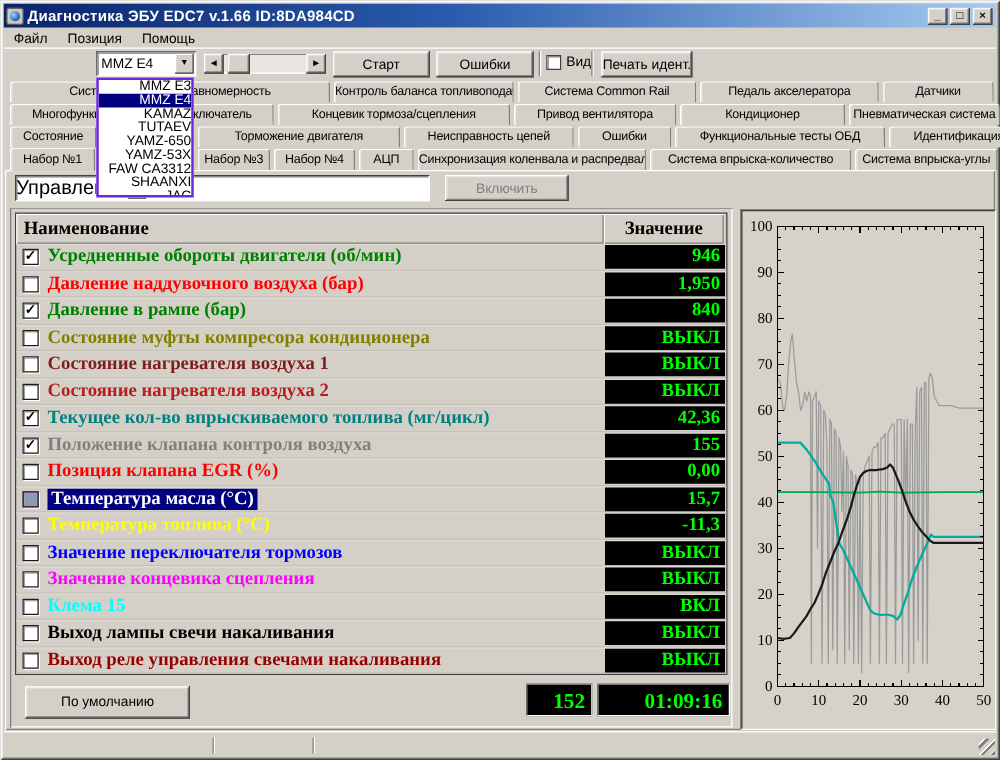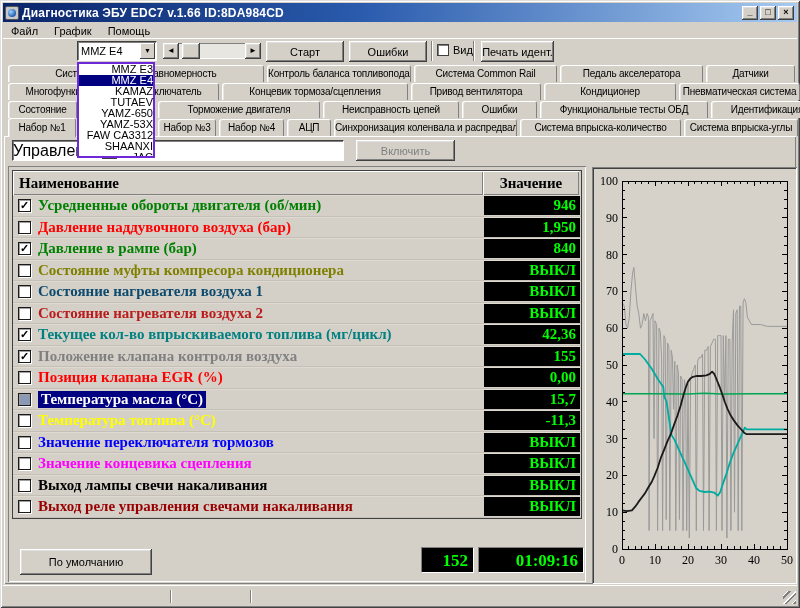--- a/index.html
+++ b/index.html
@@ -111,21 +111,21 @@
     <span class="title-text">Диагностика ЭБУ EDC7 v.1.66 ID:8DA984CD</span>
     <span class="win-btns">
       <span class="win-btn">_</span>
       <span class="win-btn">□</span>
       <span class="win-btn">×</span>
     </span>
   </div>
 
   <div class="menubar">
       <span class="menu-item">Файл</span>
-      <span class="menu-item">График</span>
+      <span class="menu-item">Позиция</span>
       <span class="menu-item">Помощь</span>
     </div>
 
   <div class="toolbar">
     <span class="tb-label">Тип системы:</span>
     <div class="combo">
       <span class="combo-text">MMZ E4</span>
       <span class="combo-btn">▼</span>
     </div>
     <div class="hscroll" style="position:absolute;">
@@ -219,21 +219,21 @@
         </div>
         <div class="pt-row">
           <span class="pt-cb"></span>
           <span class="pt-name" style="color: rgb(128, 128, 0);">Состояние муфты компресора кондиционера</span>
           <span class="pt-valcell">
             <span class="pt-valbox">ВЫКЛ</span>
           </span>
         </div>
         <div class="pt-row">
           <span class="pt-cb"></span>
-          <span class="pt-name" style="color: #0c4a6e;">Состояние нагревателя воздуха 1</span>
+          <span class="pt-name" style="color: #7f1d1d;">Состояние нагревателя воздуха 1</span>
           <span class="pt-valcell">
             <span class="pt-valbox">ВЫКЛ</span>
           </span>
         </div>
         <div class="pt-row">
           <span class="pt-cb"></span>
           <span class="pt-name" style="color: #b91c1c;">Состояние нагревателя воздуха 2</span>
           <span class="pt-valcell">
             <span class="pt-valbox">ВЫКЛ</span>
           </span>
@@ -278,20 +278,27 @@
           <span class="pt-name" style="color: rgb(0, 0, 255);">Значение переключателя тормозов</span>
           <span class="pt-valcell">
             <span class="pt-valbox">ВЫКЛ</span>
           </span>
         </div>
         <div class="pt-row">
           <span class="pt-cb"></span>
           <span class="pt-name" style="color: rgb(255, 0, 255);">Значение концевика сцепления</span>
           <span class="pt-valcell">
             <span class="pt-valbox">ВЫКЛ</span>
+          </span>
+        </div>
+        <div class="pt-row">
+          <span class="pt-cb"></span>
+          <span class="pt-name" style="color: rgb(0, 255, 255);">Клема 15</span>
+          <span class="pt-valcell">
+            <span class="pt-valbox">ВКЛ</span>
           </span>
         </div>
         <div class="pt-row">
           <span class="pt-cb"></span>
           <span class="pt-name" style="color: rgb(0, 0, 0);">Выход лампы свечи накаливания</span>
           <span class="pt-valcell">
             <span class="pt-valbox">ВЫКЛ</span>
           </span>
         </div>
         <div class="pt-row">

